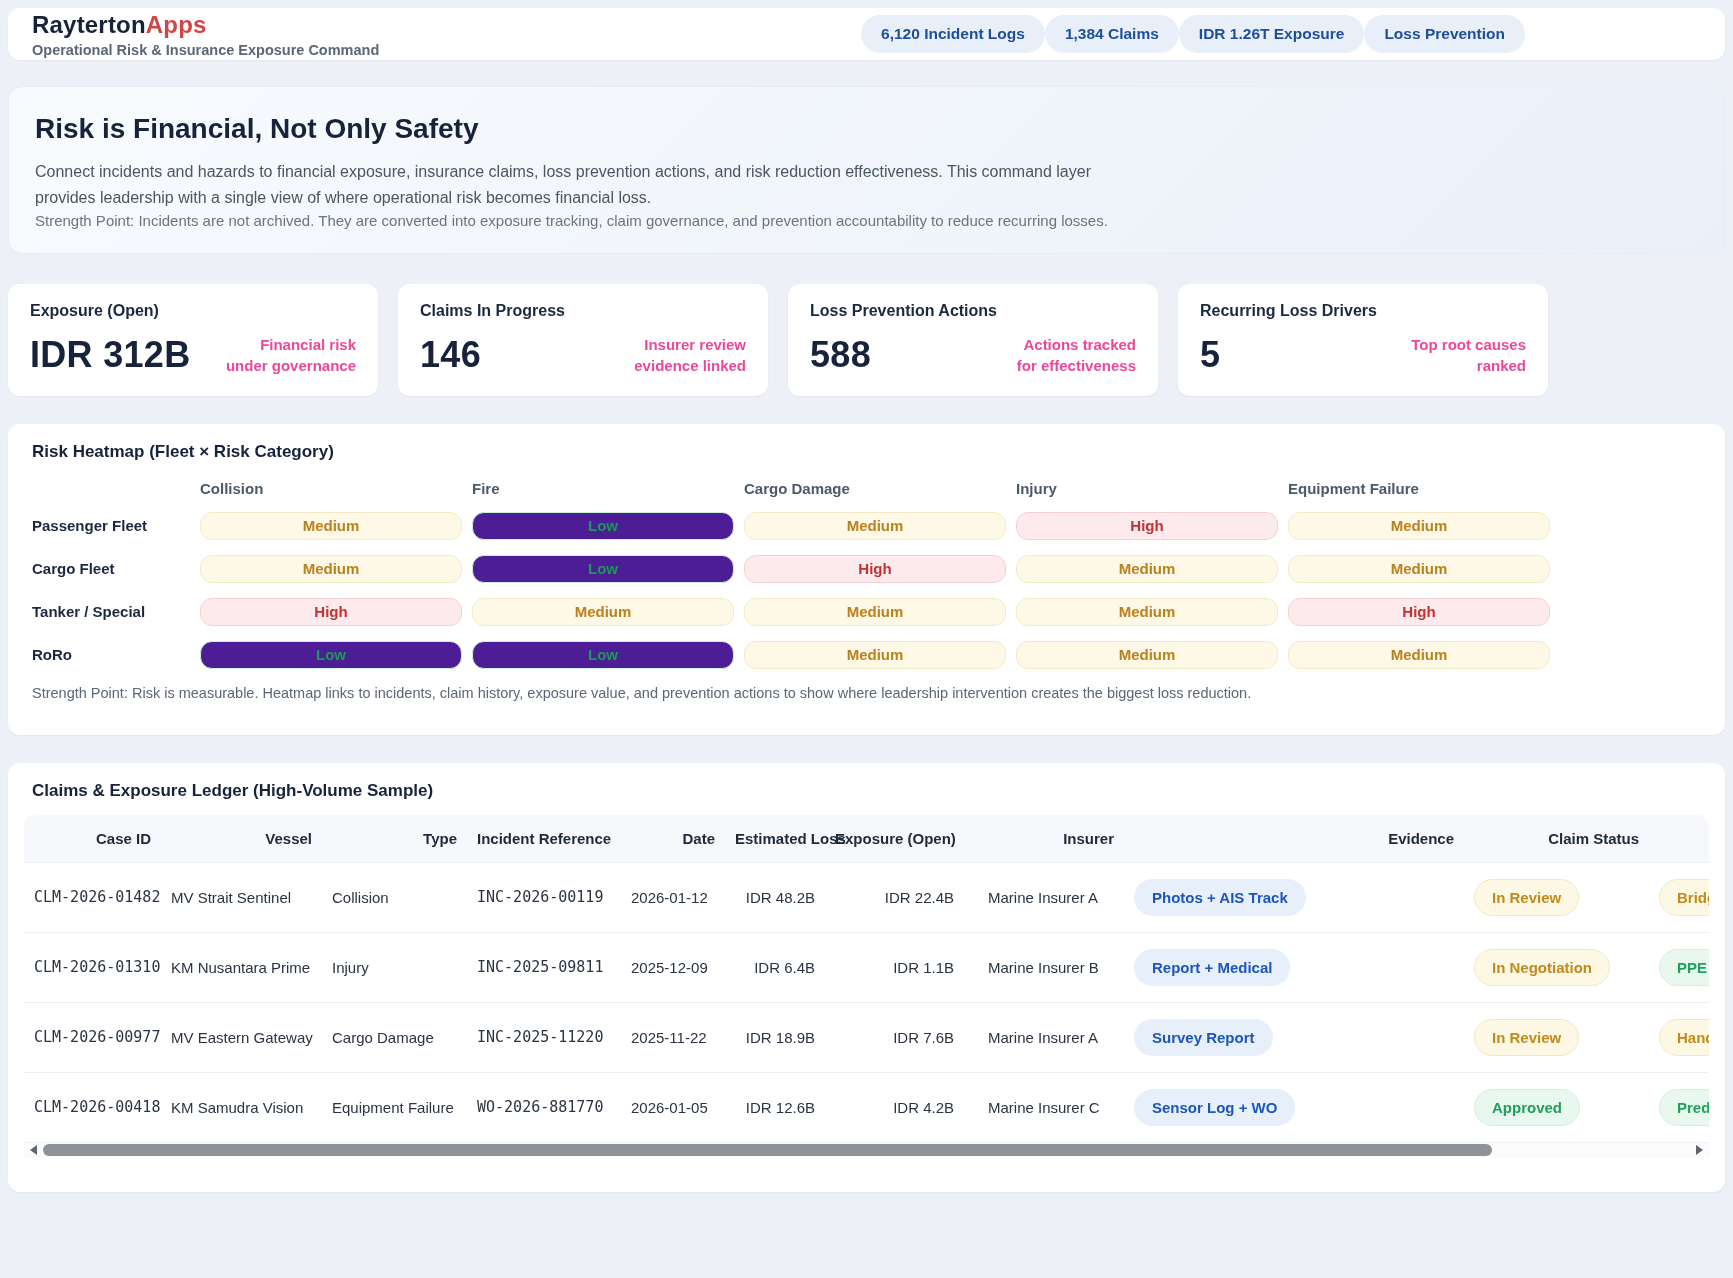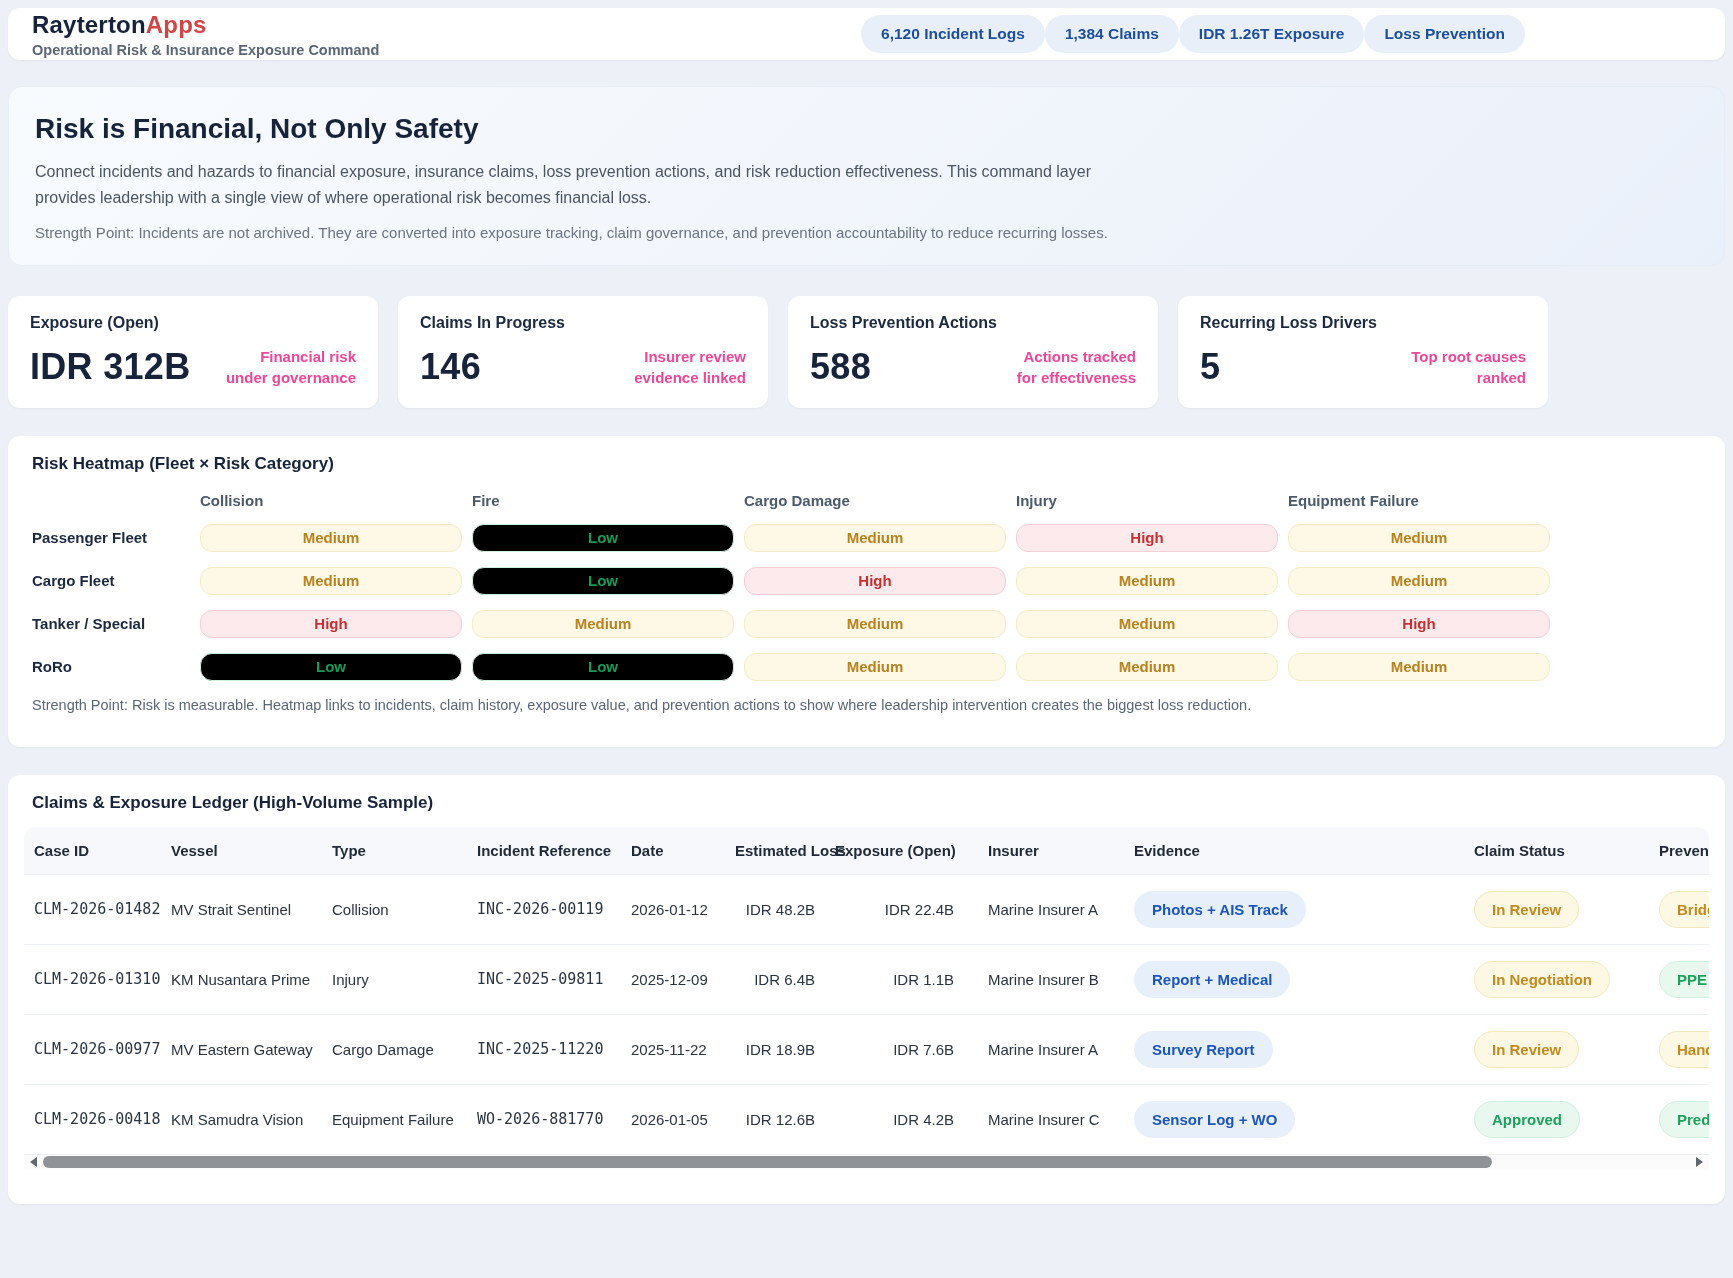--- a/index.html
+++ b/index.html
@@ -35,21 +35,21 @@
   
   .hero {
     margin-top:26px;
     background:linear-gradient(135deg,#f8fbfe 0%,#eaf0f9 100%);
     border:1px solid #e6edf6;
     border-radius:14px;
     padding:26px 26px 24px 26px;
   }
   .hero h1 { font-size:28px; font-weight:800; color:var(--navy,#16233b); }
   .hero .desc { margin-top:14px; font-size:16px; line-height:1.65; color:#4b5563; max-width:1120px; }
-  .hero .strength { margin-top:12px; font-size:15px; color:#6b7480; }
+  .hero .strength { font-size:15px; color:#6b7480; }
 
   
   .kpis {
     margin-top:30px;
     display:grid; grid-template-columns:repeat(4,1fr); gap:20px;
     width:1540px;
   }
   .kpi { padding:18px 22px 20px 22px; }
   .kpi .kpi-label { font-size:16px; font-weight:700; color:#1b2940; }
   .kpi .kpi-row { display:flex; justify-content:space-between; align-items:flex-end; margin-top:14px; }
@@ -67,29 +67,29 @@
     column-gap:10px; row-gap:15px; align-items:center;
   }
   .hm-colhead { font-size:15px; font-weight:700; color:#4b5a6b; }
   .hm-rowlabel { font-size:15px; font-weight:700; color:#1b2940; }
   .hm-cell {
     height:28px; border-radius:12px; border:1px solid transparent;
     display:flex; align-items:center; justify-content:center;
     font-size:15px; font-weight:700; cursor:pointer;
   }
   .tone-medium { background:#fef9e7; border-color:#f4ebc6; color:var(--medium-amber,#b9821f); }
-  .tone-low    { background:#000000; border-color:#cfeedd; color:var(--low-green,#189a58); }
+  .tone-low    { background:#4c1d95; border-color:#cfeedd; color:var(--low-green,#189a58); }
   .tone-high   { background:#fdeaed; border-color:#f5cfd6; color:var(--high-red,#c13333); }
   .hm-strength { margin-top:16px; padding-left:8px; font-size:14.5px; color:#5b6676; }
 
   
   .table-clip { margin-top:14px; overflow:hidden; border-radius:10px 10px 0 0; }
   table.ledger { border-collapse:collapse; table-layout:fixed; width:1770px; }
   table.ledger th {
-    background:#f6f8fb; text-align:left; font-size:15px; font-weight:700;
+    background:#f6f8fb; text-align:right; font-size:15px; font-weight:700;
     color:#1f2937; padding:15px 10px; white-space:nowrap;
   }
   table.ledger td {
     padding:16px 10px; font-size:15px; color:#2a3442;
     border-top:1px solid #edf0f5; white-space:nowrap; background:#fff;
   }
   .mono { font-family:"DejaVu Sans Mono", monospace; font-size:13.5px; color:#3a4455; }
   .num { text-align:right; }
   th.num { text-align:right; }
   .pill {

